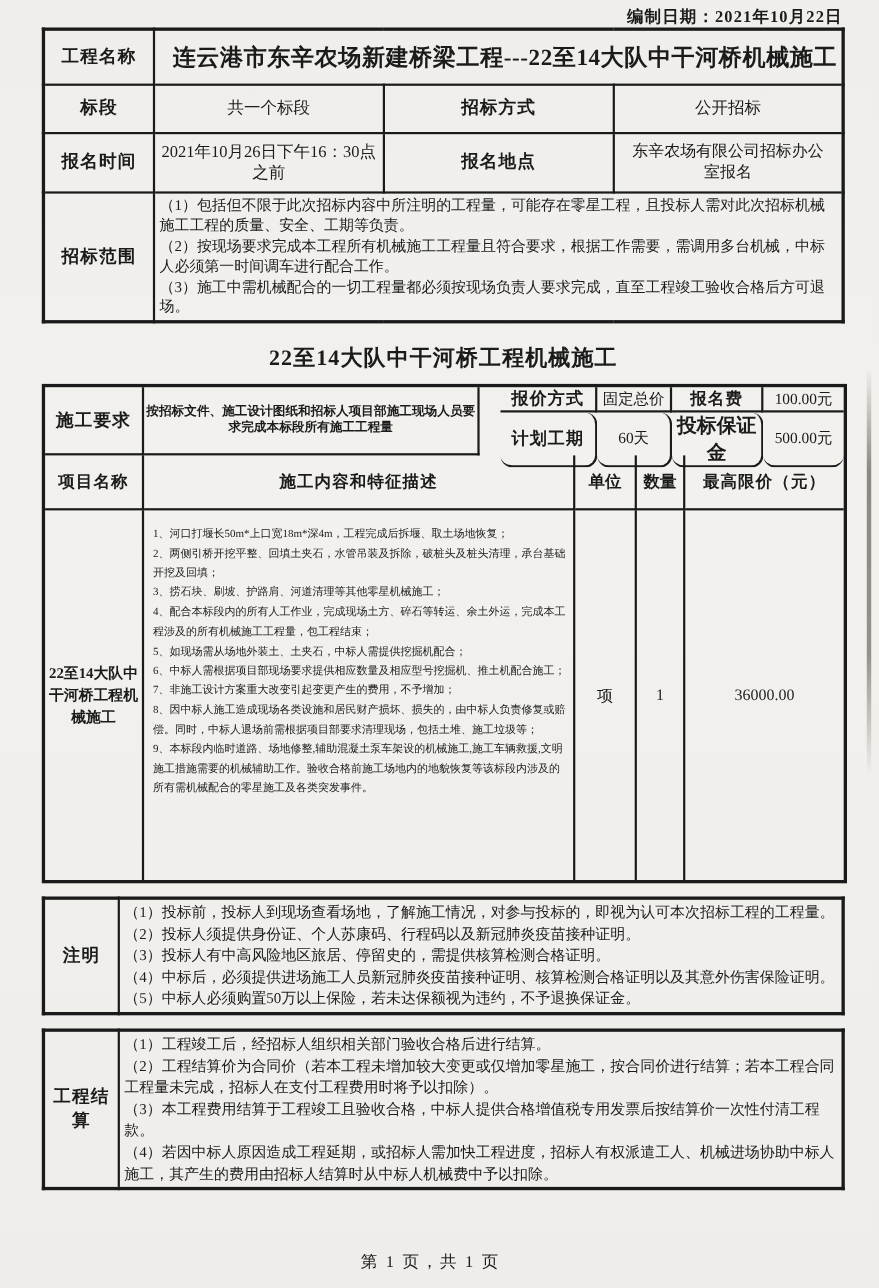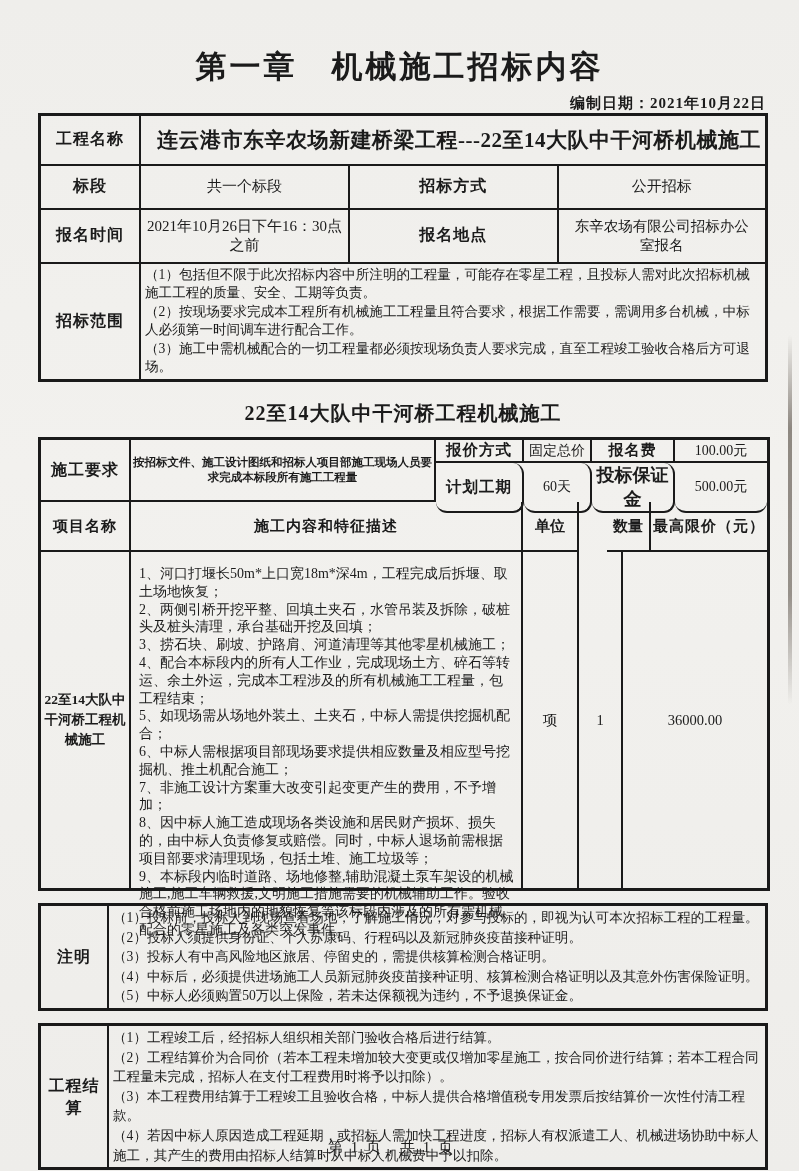--- a/index.html
+++ b/index.html
@@ -43,58 +43,57 @@
   
   .tbl2{width:726px;border:3px solid #1a1a1a;margin-top:10px;background:transparent;}
   .row{display:flex;}
   .c{border-right:2px solid #1a1a1a;border-bottom:2px solid #1a1a1a;
      display:flex;align-items:center;justify-content:center;box-sizing:border-box;}
   .c:last-child{border-right:none;}
   .req-row{height:62px;}
   .w-label{width:90px;}
   .w-reqdesc{width:305px;}
   .req-desc{font-size:11.5px;font-weight:bold;text-align:center;line-height:15px;padding:0 2px;}
-  .sub{flex:1;display:flex;flex-direction:column;}
+  .sub{flex:1;display:flex;flex-direction:column;padding-left:19px;}
   .sub .srow{display:flex;flex:1;}
   .sub .srow:first-child .c{border-bottom:2px solid #1a1a1a;}
   .sub .srow:last-child .c{border-bottom:2px solid #1a1a1a;border-radius:11px;}
   .w-qlabel{width:88px;}
   .w-qval{width:68px;}
   .w-flabel{width:83px;}
   .w-famount{flex:1;}
   .sub .lbl{font-size:15.5px;}
   .sub .val{font-size:14px;}
   .head-row{height:50px;}
   .w-desc{width:392px;}
   .w-unit{width:56px;}
   .w-qty{width:44px;}
   .w-price{flex:1;}
   .head-row .c{font-weight:bold;font-size:15px;letter-spacing:1px;}
   .item-row{height:336px;}
   .item-row .c{border-bottom:none;}
   .item-name{font-weight:bold;font-size:13.5px;text-align:center;line-height:20px;padding:0 3px;}
   .item-desc-cell{align-items:flex-start;justify-content:flex-start;padding:13px 6px 0 8px;}
-  .desc-line{font-size:14px;line-height:17.8px;font-weight:500;}
+  .desc-line{font-size:10px;line-height:17.8px;font-weight:500;}
   .item-val{font-size:14.5px;}
   
   .note-tbl{margin-top:12px;}
   .note-tbl .lblcell{width:58px;}
   .note-items{padding:6px 6px 6px 10px;}
   .note-item{font-size:13.6px;line-height:19.6px;font-weight:500;}
   .footer{
     position:absolute;left:0;right:16px;bottom:14px;text-align:center;
     font-size:15px;letter-spacing:2px;
   }
 </style>
 </head>
 <body>
 
 <div class="page">
 
-  <div class="title">第一章　机械施工招标内容</div>
   <div class="date-line">编制日期：2021年10月22日</div>
 
   <div class="content">
 
     <table class="tbl">
       <tbody>
           <tr style="height:50px;margin-top:16px;">
         <td class="lbl" style="width:90px;">工程名称</td>
         <td class="proj-name" colspan="3">连云港市东辛农场新建桥梁工程---22至14大队中干河桥机械施工</td>
       </tr>
@@ -141,21 +140,21 @@
             <div class="c w-flabel lbl" style="font-size:18px;letter-spacing:0;">投标保证金</div>
             <div class="c w-famount val">500.00元</div>
           </div>
         </div>
       </div>
 
       <div class="row head-row">
         <div class="c w-label">项目名称</div>
         <div class="c w-desc">施工内容和特征描述</div>
         <div class="c w-unit" style="letter-spacing:0;">单位</div>
-        <div class="c w-qty" style="letter-spacing:0;margin-left:28px;">数量</div>
+        <div class="c w-qty" style="letter-spacing:0;">数量</div>
         <div class="c w-price">最高限价（元）</div>
       </div>
 
       <div class="row item-row">
         <div class="c w-label item-name">22至14大队中干河桥工程机械施工</div>
         <div class="c w-desc item-desc-cell">
           <div>
             <div class="desc-line">1、河口打堰长50m*上口宽18m*深4m，工程完成后拆堰、取土场地恢复；</div>
             <div class="desc-line">2、两侧引桥开挖平整、回填土夹石，水管吊装及拆除，破桩头及桩头清理，承台基础开挖及回填；</div>
             <div class="desc-line">3、捞石块、刷坡、护路肩、河道清理等其他零星机械施工；</div>

